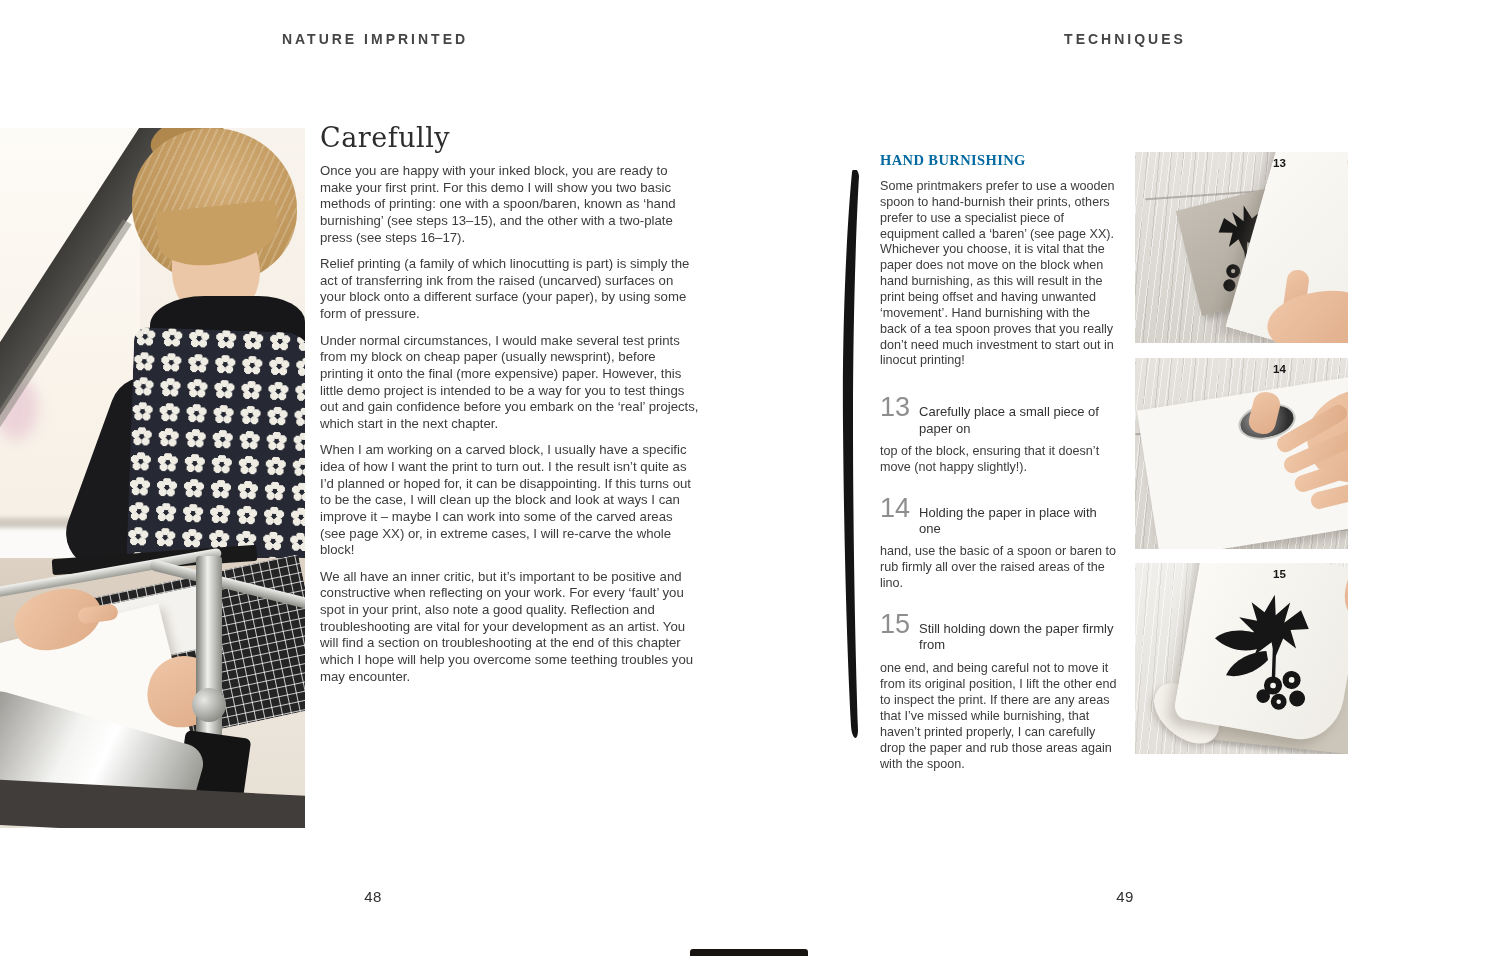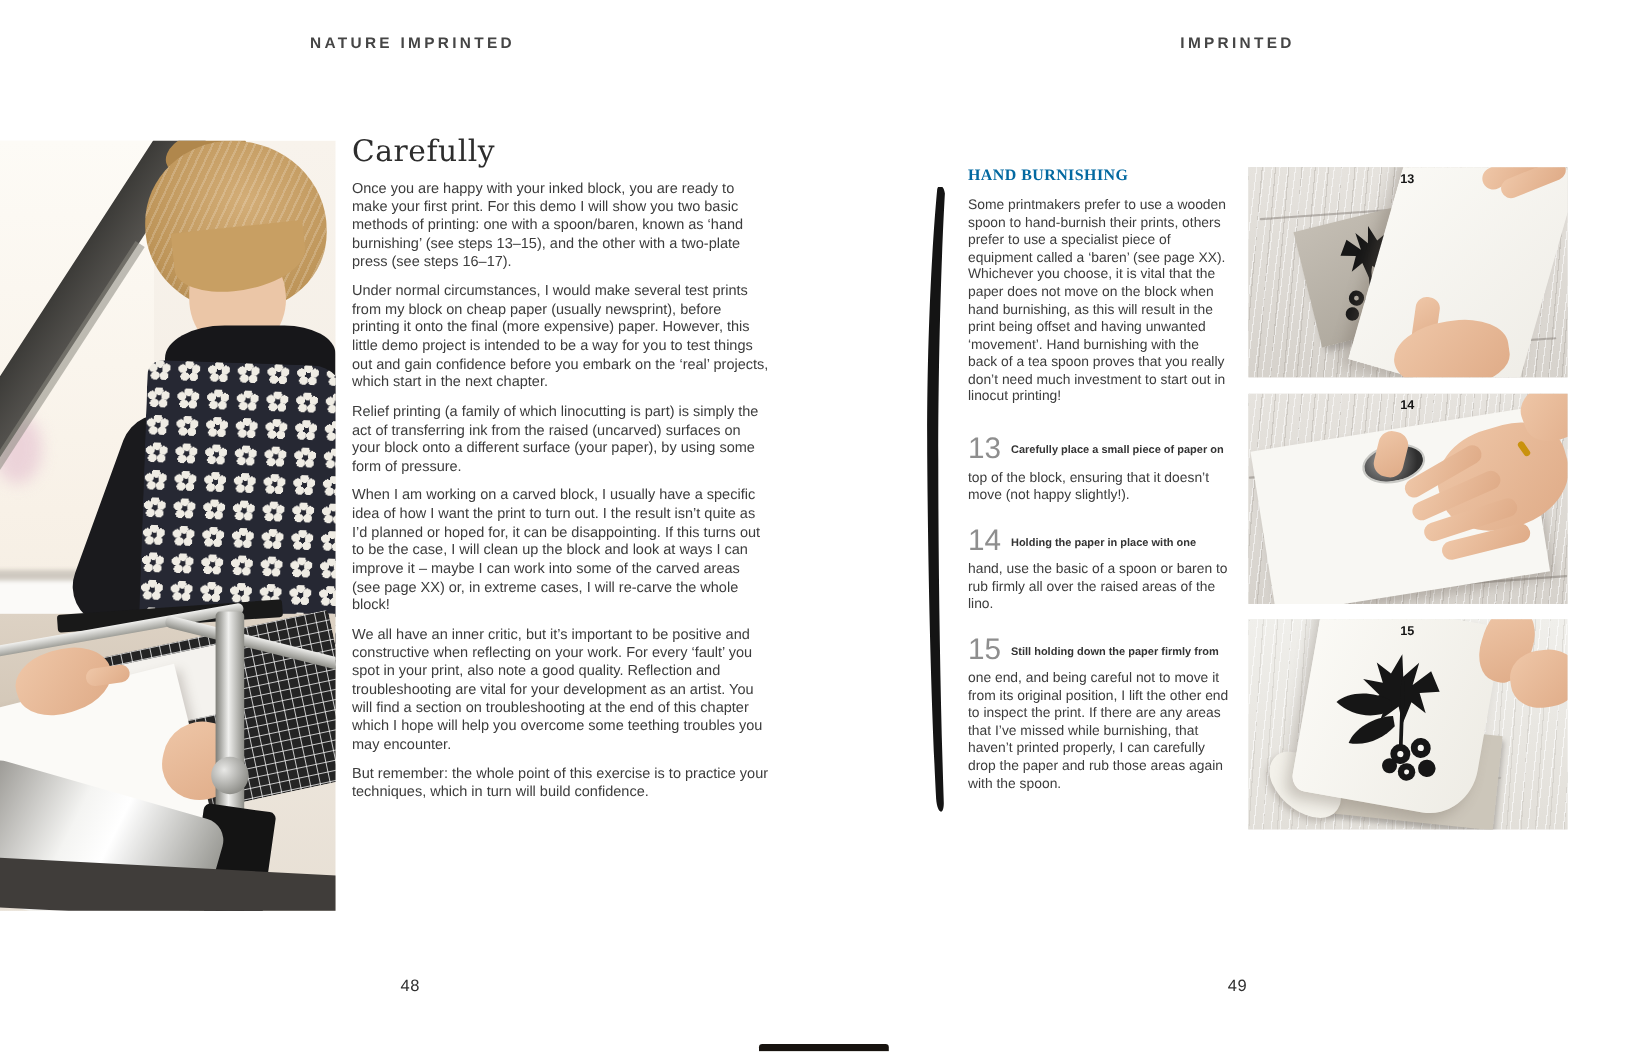--- a/index.html
+++ b/index.html
@@ -1,37 +1,37 @@
 <!DOCTYPE html>
 <html><head>
 <meta charset="utf-8">
 <style>
   html,body{margin:0;padding:0;background:#ffffff;}
-  .page{position:relative;width:1500px;height:956px;background:#ffffff;overflow:hidden;
+  .page{position:relative;width:1348px;height:956px;background:#ffffff;overflow:hidden;
         font-family:"Liberation Sans",sans-serif;color:#3f3f3f;}
   .abs{position:absolute;}
 
   
   .runhead{font-size:14px;font-weight:600;letter-spacing:3px;color:#454545;text-align:center;width:300px;}
 
   
   .colL{left:320px;top:122px;width:380px;}
   .title{font-family:"DejaVu Serif","Liberation Serif",serif;font-size:27px;font-weight:500;
          color:#2d2d2d;margin:0 0 10px 0;letter-spacing:.5px;}
   .body-p{font-size:13.2px;line-height:1.26;margin:0 0 10px 0;color:#3c3c3c;}
   .subhead{font-family:"Liberation Serif",serif;font-size:14.5px;font-weight:700;color:#0369a1;
            letter-spacing:.4px;margin:16px 0 10px 0;}
 
   
   .colR{left:880px;top:152px;width:240px;}
   .colR .body-p{font-size:12.6px;}
   .step{margin-top:20px;}
   .step-head{display:flex;align-items:flex-start;gap:9px;}
   .step-num{font-size:27px;font-weight:300;color:#8e8e8e;line-height:.9;font-family:"Liberation Sans",sans-serif;}
-  .step-lead{font-size:10px;font-weight:700;color:#333;padding-top:9px;line-height:1.25;}
+  .step-lead{font-size:13px;font-weight:400;color:#333;padding-top:9px;line-height:1.25;}
   .step-rest{font-size:12.6px;line-height:1.27;margin-top:7px;color:#3c3c3c;}
 
   .pagenum{font-size:15px;color:#303030;width:70px;text-align:center;letter-spacing:.5px;}
 
   
   .brush{left:838px;top:170px;width:30px;height:580px;}
 
   
   .photoL{left:0;top:128px;width:305px;height:700px;overflow:hidden;
           background:linear-gradient(180deg,#f8f3ec 0%,#f3ede4 55%,#e7dfd4 100%);}
@@ -125,21 +125,21 @@
   .pinch1{position:absolute;left:212px;top:-12px;width:46px;height:70px;border-radius:45%;transform:rotate(18deg);}
   .pinch2{position:absolute;left:238px;top:28px;width:62px;height:52px;border-radius:45%;transform:rotate(-8deg);}
   .artifact{left:690px;top:949px;width:118px;height:7px;background:#17130f;border-radius:3px 3px 0 0;}
 </style>
 </head>
 <body>
 
 <div class="page">
 
   <div class="abs runhead" style="left:225px;top:31px;">NATURE IMPRINTED</div>
-  <div class="abs runhead" style="left:975px;top:31px;">IMPRINTED</div>
+  <div class="abs runhead" style="left:975px;top:31px;">TECHNIQUES</div>
 
   <div class="abs photoL">
     <div class="abs win-light"></div>
     <div class="abs blob-pink"></div>
     <div class="abs blob-bldg"></div>
     <div class="abs frame-bar"></div>
     <div class="abs frame-bar2"></div>
     <div class="abs bun"></div>
     <div class="abs hair"></div>
     <div class="abs face"></div>
@@ -160,25 +160,24 @@
     <div class="abs post"></div>
     <div class="abs post-knob"></div>
     <div class="abs clampbase"></div>
     <div class="abs roller"></div>
     <div class="abs roller-base"></div>
   </div>
 
   <div class="abs colL">
     <h1 class="title">Carefully</h1>
     <p class="body-p">Once you are happy with your inked block, you are ready to make your first print. For this demo I will show you two basic methods of printing: one with a spoon/baren, known as ‘hand burnishing’ (see steps 13–15), and the other with a two-plate press (see steps 16–17).</p>
+    <p class="body-p">Relief printing (a family of which linocutting is part) is simply the act of transferring ink from the raised (uncarved) surfaces on your block onto a different surface (your paper), by using some form of pressure.</p>
     <p class="body-p">Under normal circumstances, I would make several test prints from my block on cheap paper (usually newsprint), before printing it onto the final (more expensive) paper. However, this little demo project is intended to be a way for you to test things out and gain confidence before you embark on the ‘real’ projects, which start in the next chapter.</p>
-    <p class="body-p">Relief printing (a family of which linocutting is part) is simply the act of transferring ink from the raised (uncarved) surfaces on your block onto a different surface (your paper), by using some form of pressure.</p>
     <p class="body-p">When I am working on a carved block, I usually have a specific idea of how I want the print to turn out. I the result isn’t quite as I’d planned or hoped for, it can be disappointing. If this turns out to be the case, I will clean up the block and look at ways I can improve it – maybe I can work into some of the carved areas (see page XX) or, in extreme cases, I will re-carve the whole block!</p>
     <p class="body-p">We all have an inner critic, but it’s important to be positive and constructive when reflecting on your work. For every ‘fault’ you spot in your print, also note a good quality. Reflection and troubleshooting are vital for your development as an artist. You will find a section on troubleshooting at the end of this chapter which I hope will help you overcome some teething troubles you may encounter.</p>
-    <p class="body-p">But remember: the whole point of this exercise is to practice your techniques, which in turn will build confidence.</p>
   </div>
 
   <div class="abs pagenum" style="left:338px;top:888px;">48</div>
 
   <div class="abs brush">
     <svg width="30" height="580" viewBox="0 0 30 580" aria-hidden="true">
       <path d="M14 2 C9 55 4 150 5 255 C6 375 9 480 13 556 C14 570 20 572 20 560
                C17 470 15 355 15 248 C15 150 18 58 21 6 C20 -2 15 -3 14 2 Z" fill="#141414"></path>
     </svg>
   </div>

